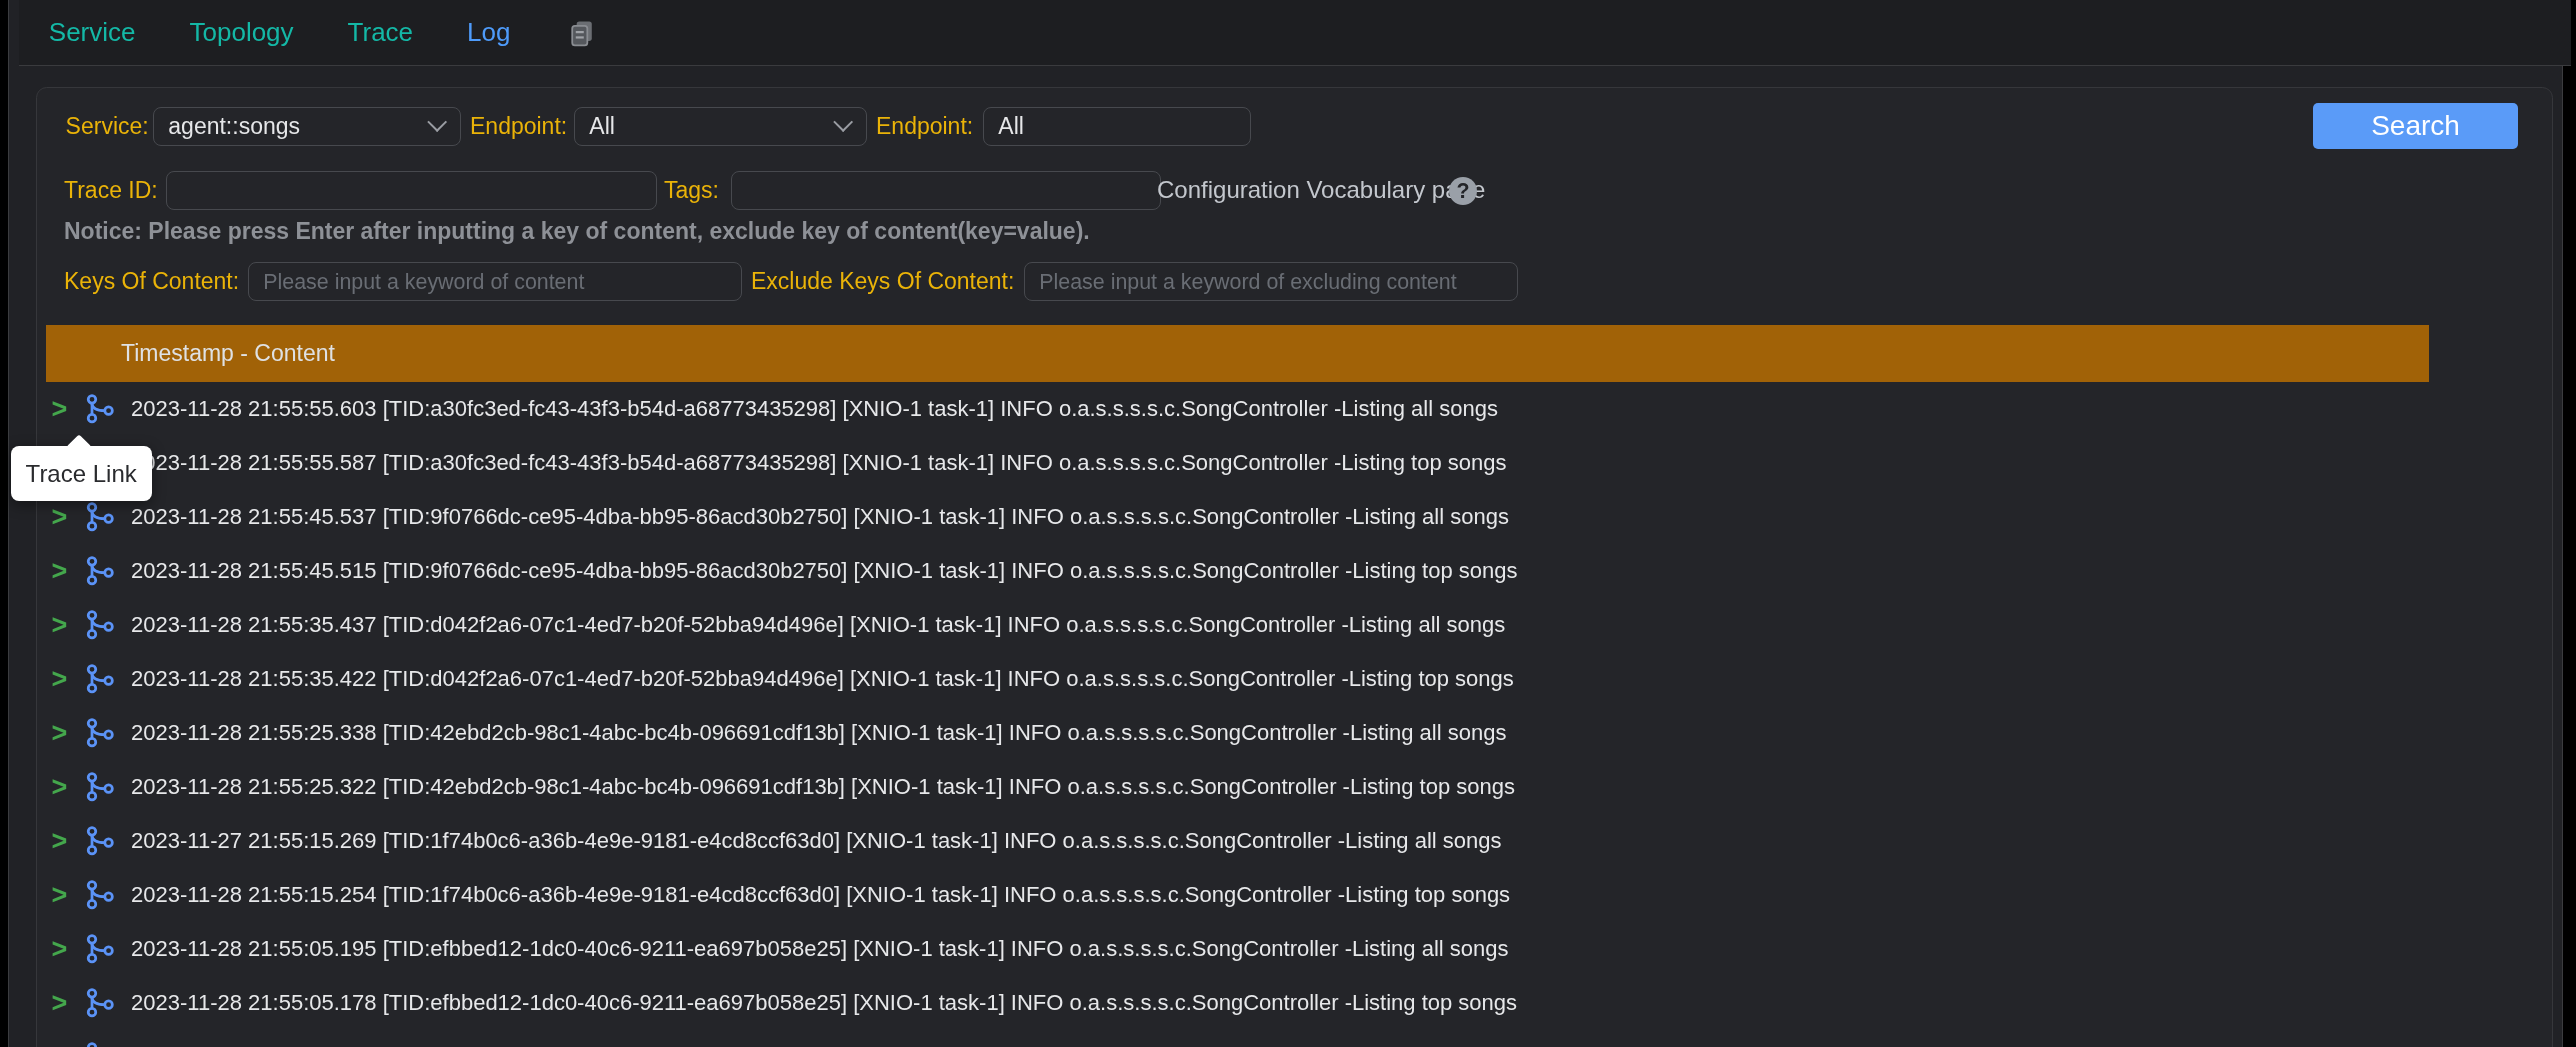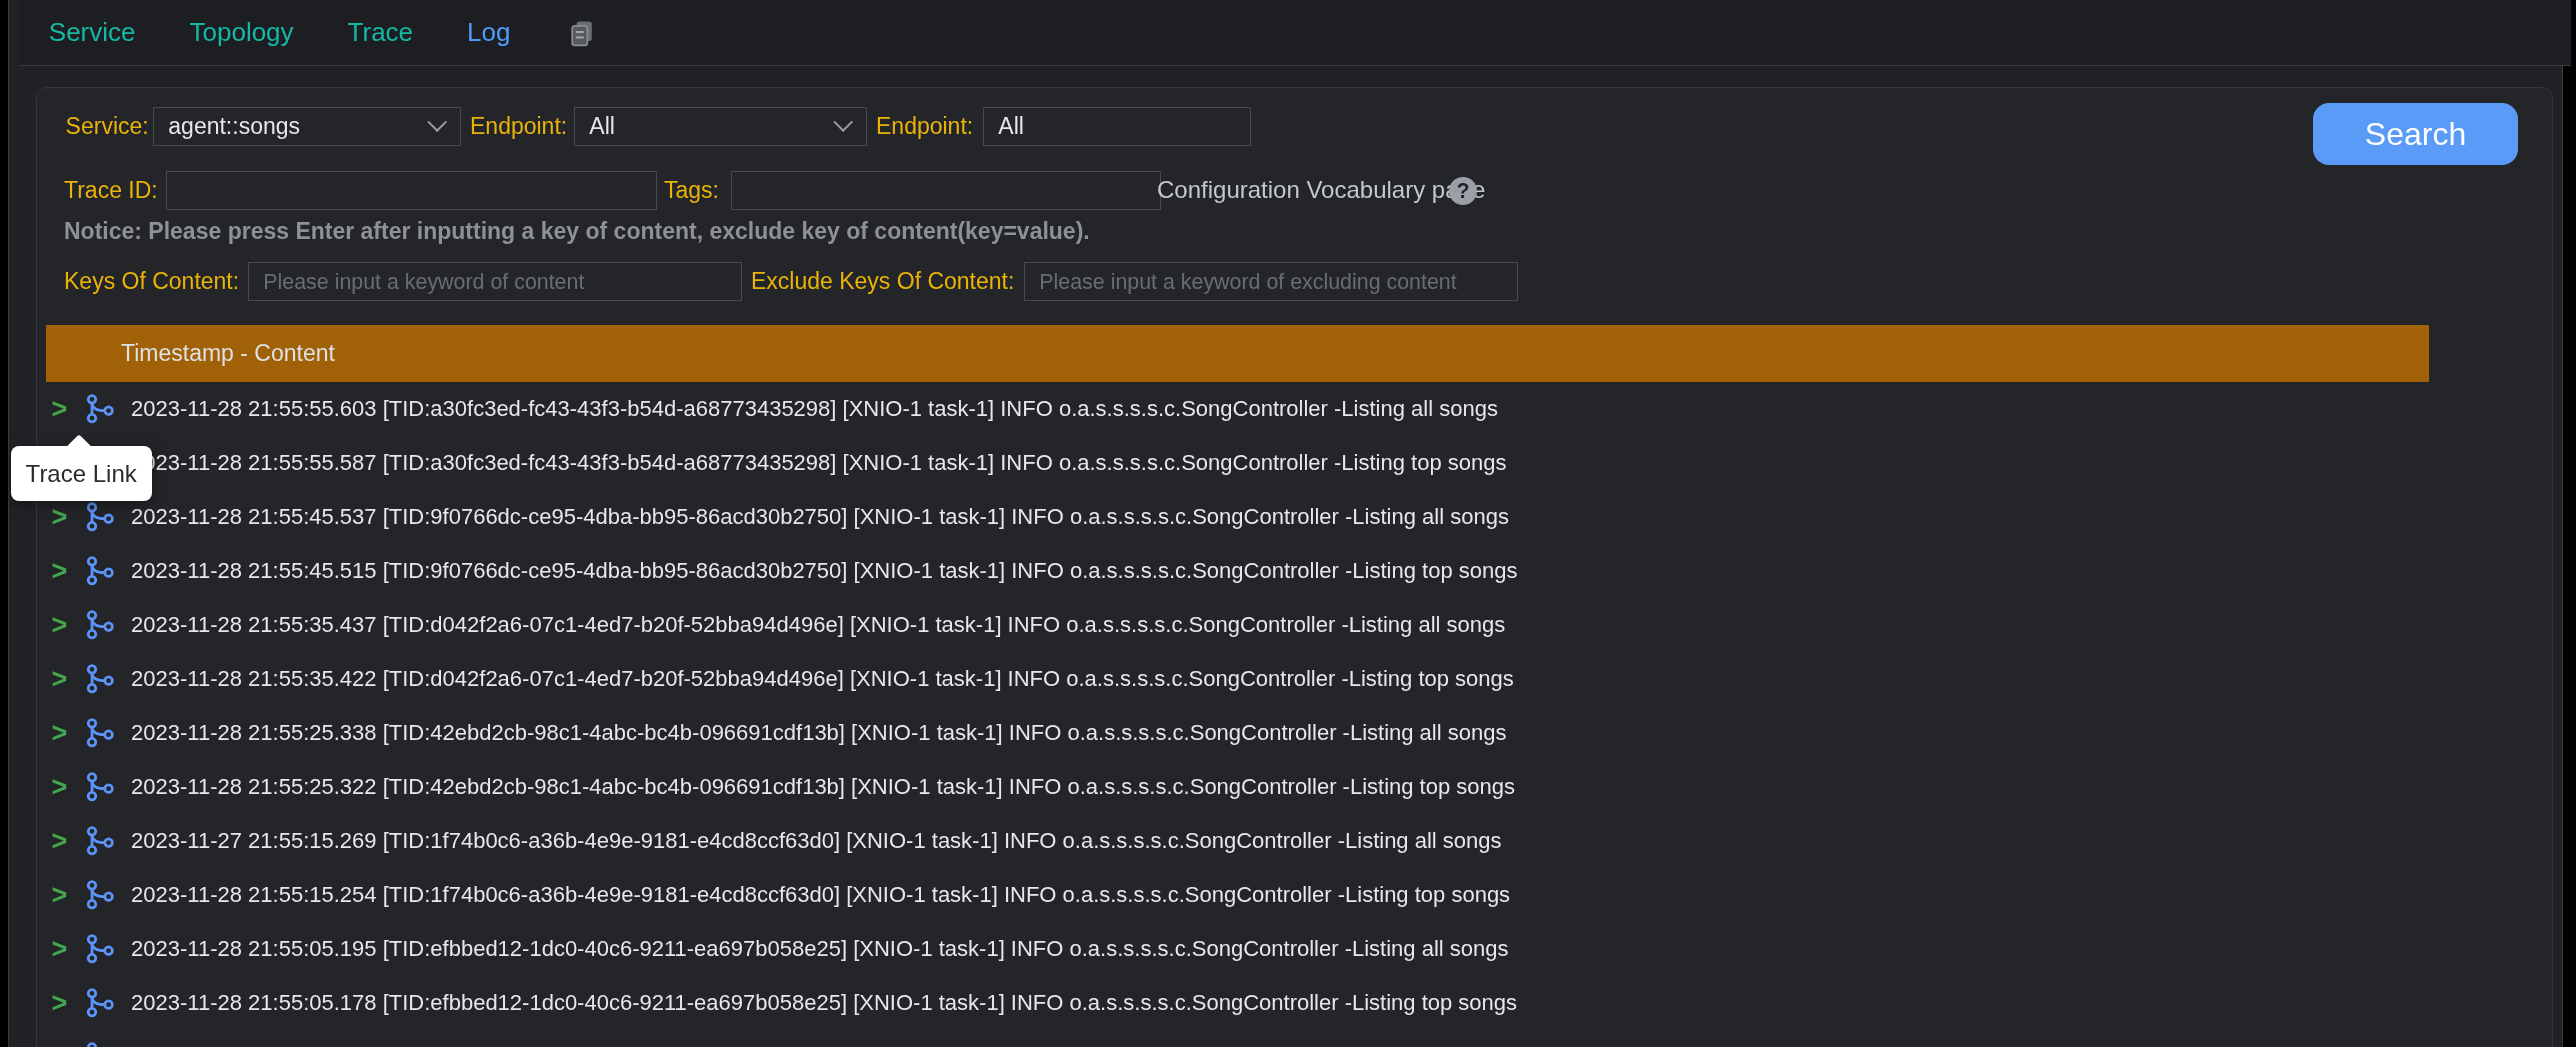--- a/index.html
+++ b/index.html
@@ -14,29 +14,29 @@
   .topbar { position:absolute; left:9.8px; top:0; width:2552px; height:66px; background:#1d1e21;
             border-bottom:1.8px solid #3a3b3e; display:flex; align-items:center; padding-left:30px; gap:54px; }
   .nav-item { font-size:26px; color:#14b8a6; cursor:pointer; }
   .nav-item.active { color:#4e9bfa; }
   .nav-icon { width:36px; height:36px; display:flex; align-items:center; justify-content:center; }
 
   
   .panel { position:absolute; left:27px; top:87px; width:2517px; height:1071px;
            background:#242529; border:1.8px solid #36373b; border-radius:10.7px; }
   .flabel { position:absolute; font-size:23px; color:#eab308; line-height:46px; height:46px; white-space:nowrap; }
-  .ctl { position:absolute; height:39px; border:1.8px solid #47494e; border-radius:0; background:transparent;
+  .ctl { position:absolute; height:39px; border:1.8px solid #47494e; border-radius:8px; background:transparent;
          color:#e6e7e9; font-size:23px; font-family:"Liberation Sans", sans-serif; padding:0 14.3px; }
   .select { display:flex; align-items:center; justify-content:space-between; cursor:pointer; }
   .chev { width:14.3px; height:14.3px; border-right:2.7px solid #9a9da3; border-bottom:2.7px solid #9a9da3;
           transform:rotate(45deg) translate(-2.7px,-2.7px); margin-right:1.8px; }
   input.ctl::placeholder { color:#696d74; font-size:21.4px; }
   input.ctl { outline:none; }
-  .search-btn { position:absolute; left:2276px; top:15px; width:205px; height:62px; background:#5a9bf8;
-                border:none; border-radius:16px; color:#fff; font-size:32px;
+  .search-btn { position:absolute; left:2276px; top:15px; width:205px; height:46px; background:#5a9bf8;
+                border:none; border-radius:5px; color:#fff; font-size:28px;
                 font-family:"Liberation Sans", sans-serif; cursor:pointer; }
   .config-link { position:absolute; font-size:24px; color:#c3c7cd; line-height:46px; cursor:pointer; }
   .qicon { position:absolute; width:28px; height:28px; border-radius:50%; background:#9aa0a8; color:#232428;
            font-size:21.4px; font-weight:bold; display:flex; align-items:center; justify-content:center; cursor:pointer; }
   .notice { position:absolute; left:27px; top:130px; font-size:23px; font-weight:bold; color:#8e9197; }
 
   
   .tbl-header { position:absolute; left:9px; top:237px; width:2383px; height:57px; background:#a16207;
                 color:#dfe1e4; font-size:23px; display:flex; align-items:center; padding-left:75px; }
   .log-rows { position:absolute; left:9px; top:294px; width:2499px; }

